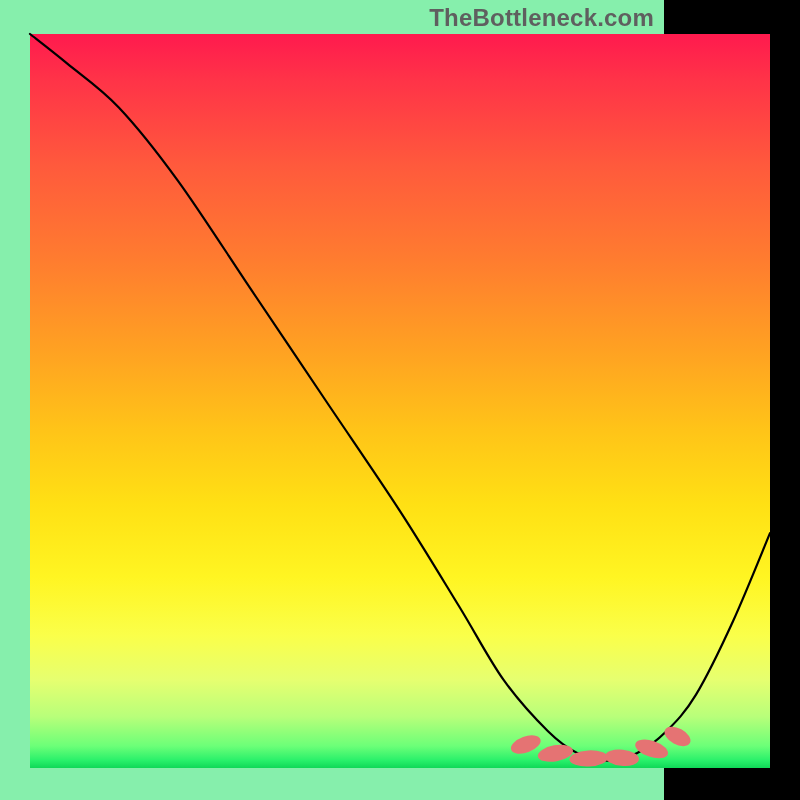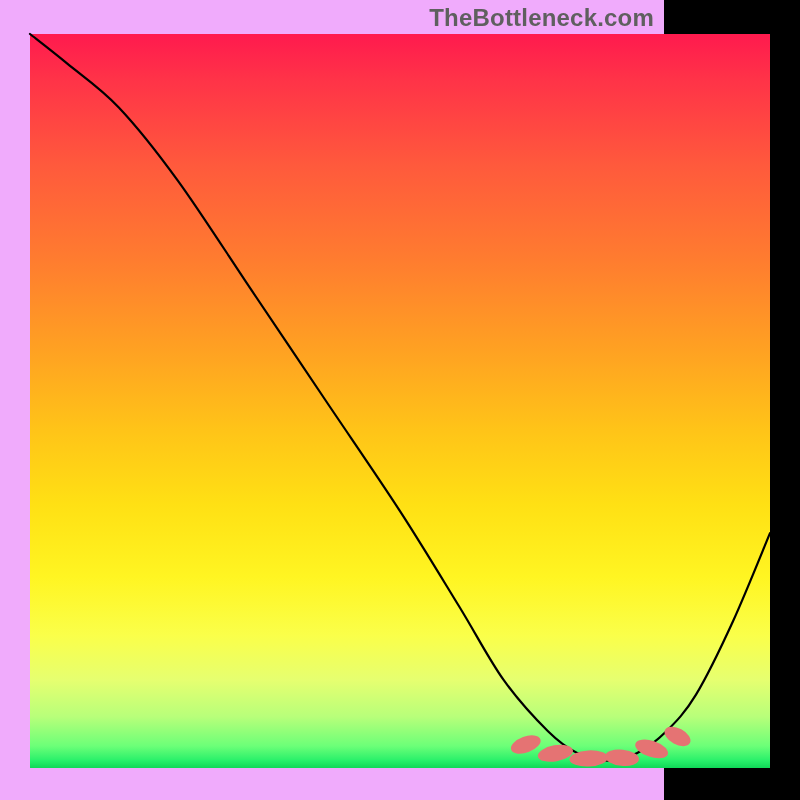--- a/index.html
+++ b/index.html
@@ -7,21 +7,21 @@
     padding: 0;
     width: 800px;
     height: 800px;
     background: #000;
     overflow: hidden;
   }
   .frame {
     position: relative;
     width: 664px;
     height: 800px;
-    background: #f0abfc;
+    background: #86efac;
   }
   .watermark {
     position: absolute;
     top: 4px;
     right: 10px;
     font-family: Arial, Helvetica, sans-serif;
     font-size: 24px;
     font-weight: 600;
     color: #5f5f5f;
     letter-spacing: 0.2px;

